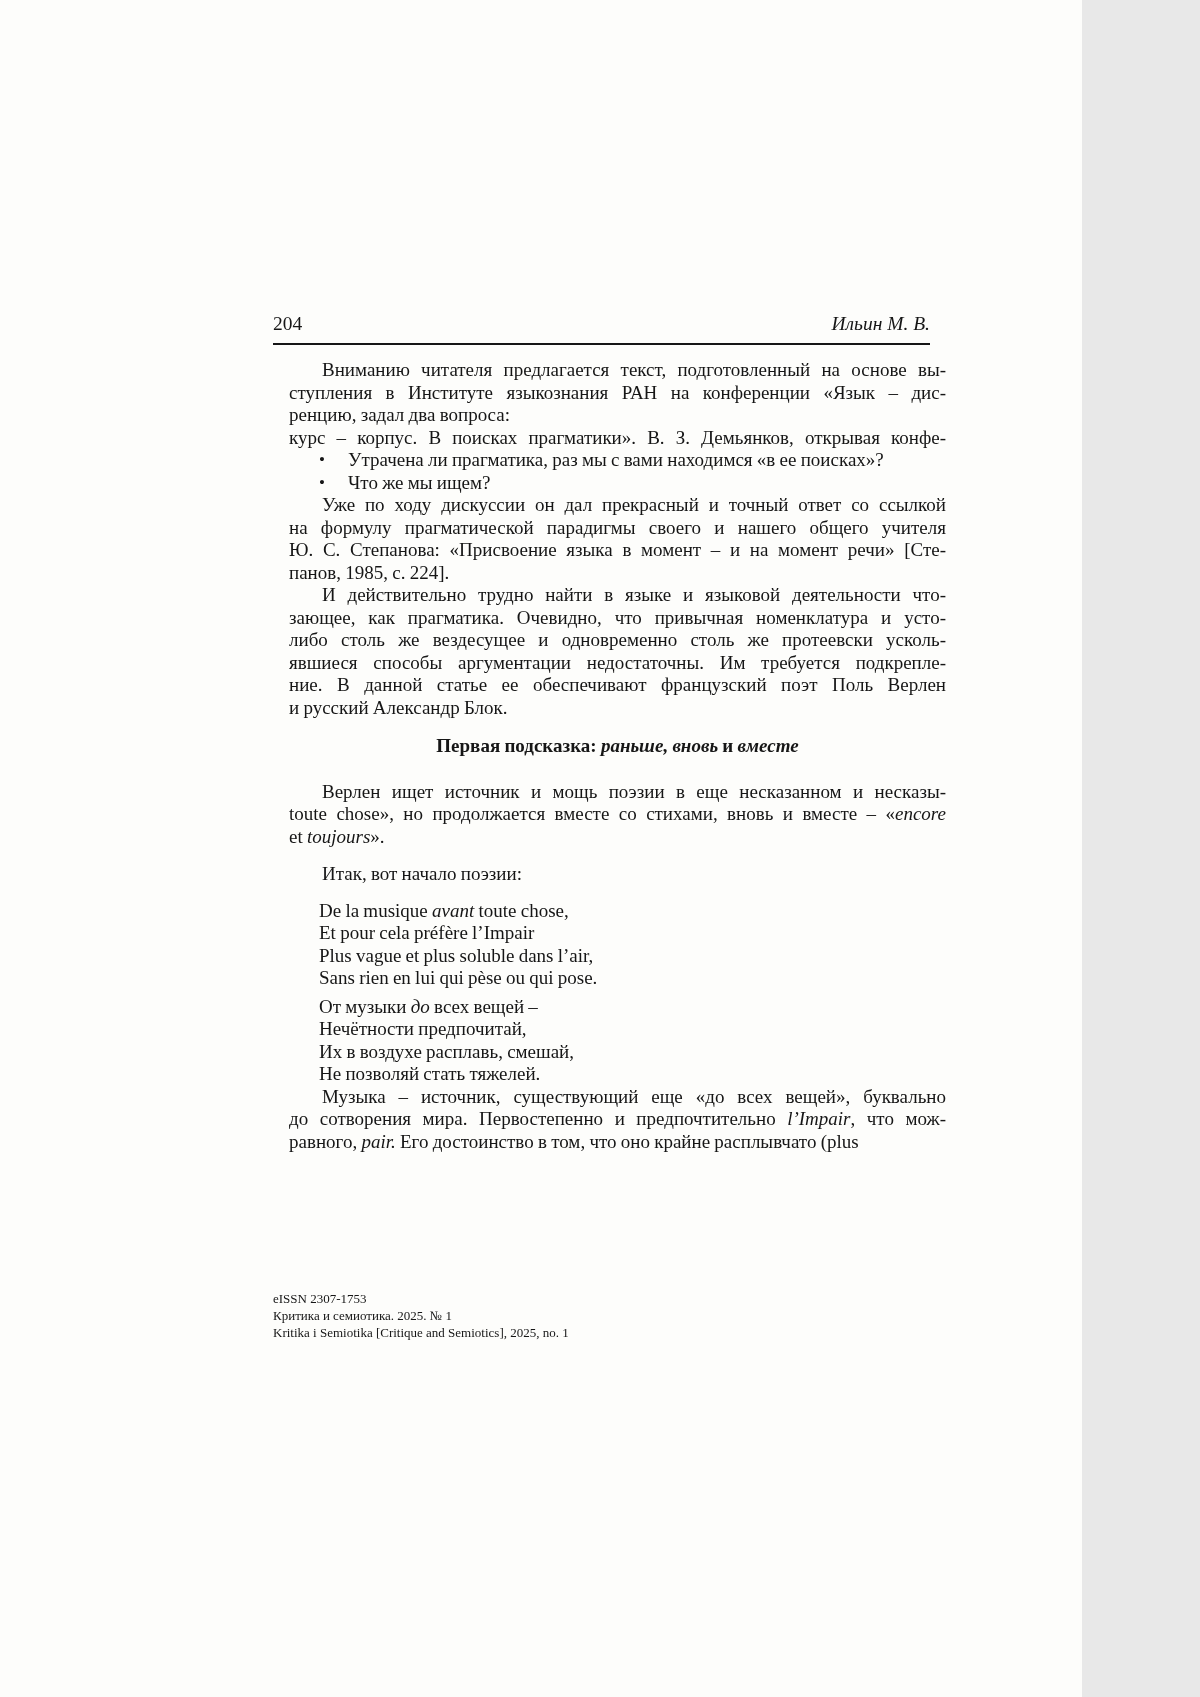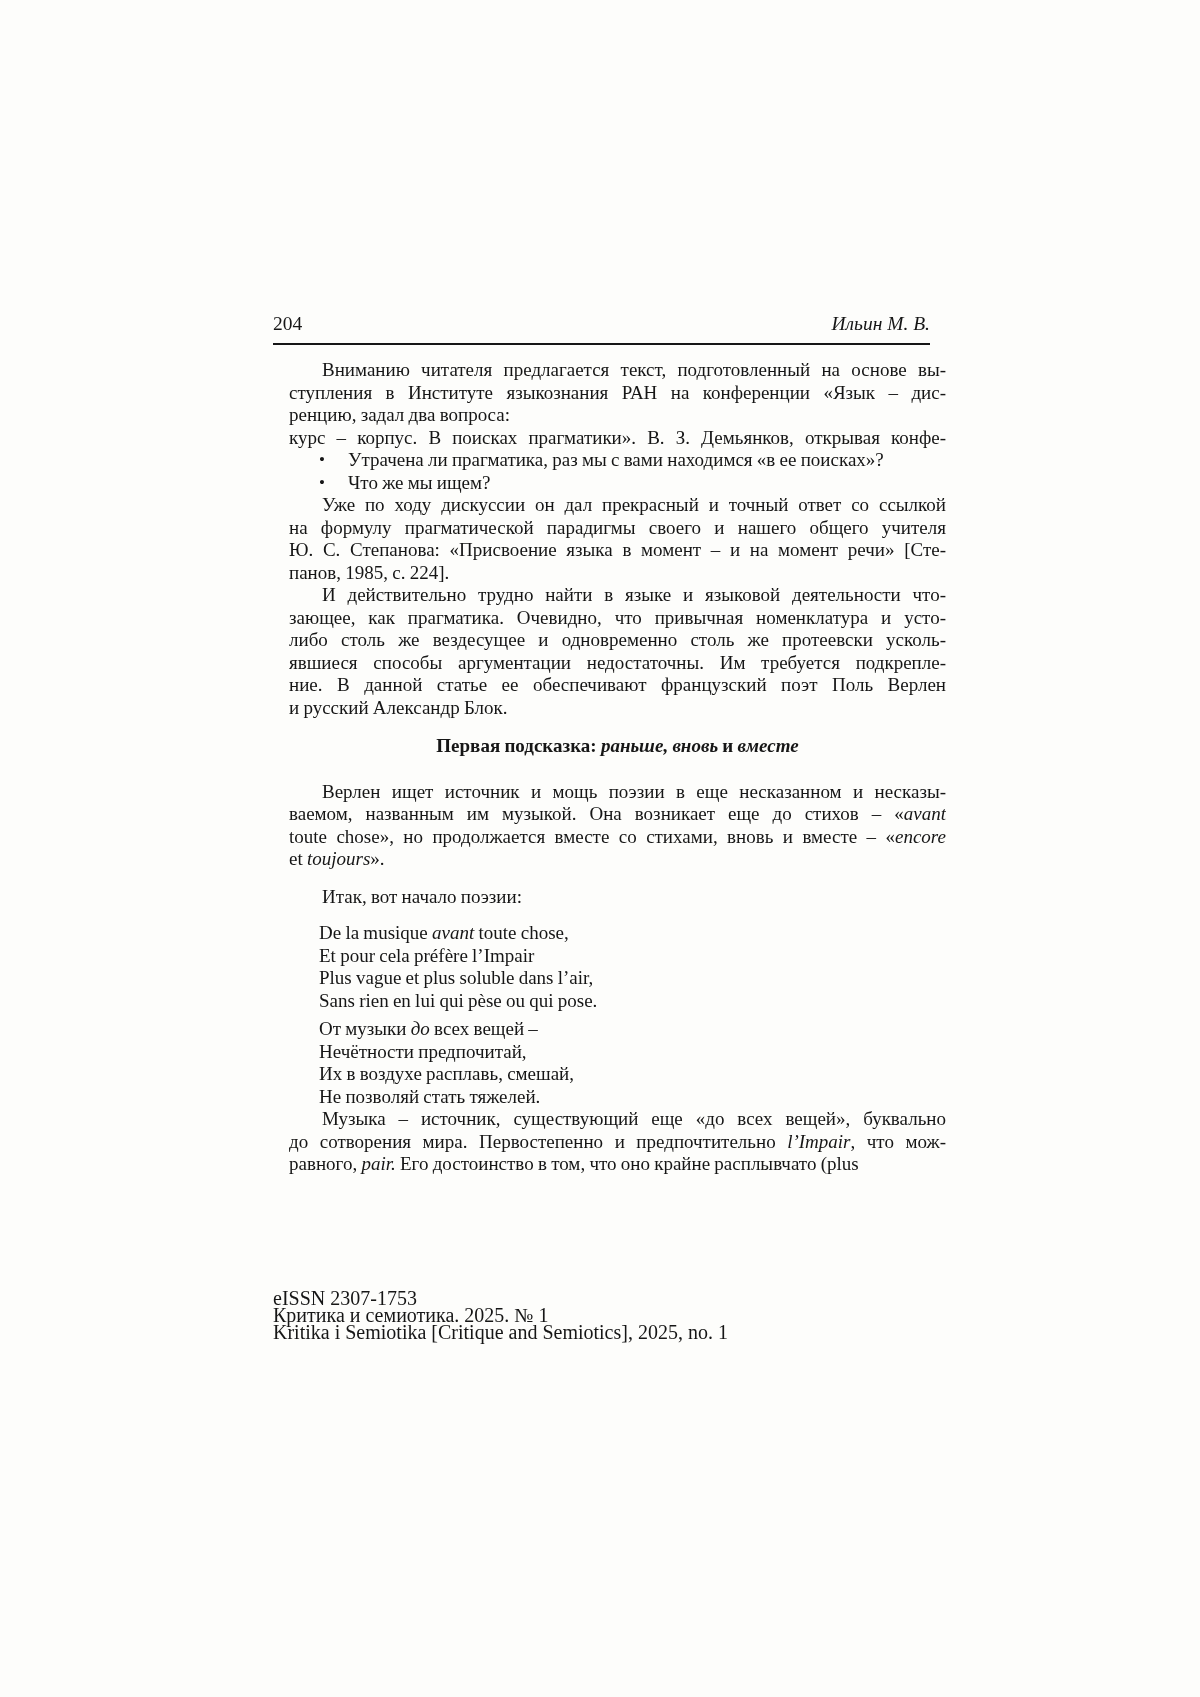--- a/index.html
+++ b/index.html
@@ -7,21 +7,21 @@
     --paper:#fdfdfb;
   }
   html,body{margin:0;padding:0;}
   body{
     width:1200px;height:1697px;
     background:#e8e8e8;
     font-family:"Liberation Serif","DejaVu Serif",serif;
   }
   .page{
     position:relative;
-    width:1200px;height:1697px;
+    width:1082px;height:1697px;
     background:var(--paper);
     color:var(--ink);
     overflow:hidden;
   }
   
   .running-header{
     position:absolute;
     left:273px;top:313px;width:657px;
     display:flex;justify-content:space-between;align-items:baseline;
     font-size:19.5px;line-height:22.5px;
@@ -56,21 +56,21 @@
   }
   .bullet-marker{
     position:absolute;left:30px;top:0;font-size:17px;
   }
   .verse .line{
     padding-left:30px;white-space:nowrap;
   }
   
   .journal-footer{
     position:absolute;left:273px;top:1290px;width:657px;
-    font-size:20px;line-height:17px;
+    font-size:13px;line-height:17px;
   }
 </style>
 </head>
 <body style="--ink: #161616; --paper: #fdfdfb;">
 
 <div class="page">
 
   <div class="running-header">
     <span class="pagenum">204</span>
     <span class="author">Ильин М. В.</span>
@@ -100,21 +100,20 @@
         <div class="line just"><span>либо столь же вездесущее и одновременно столь же протеевски усколь-</span></div>
         <div class="line just"><span>явшиеся способы аргументации недостаточны. Им требуется подкрепле-</span></div>
         <div class="line just"><span>ние. В данной статье ее обеспечивают французский поэт Поль Верлен</span></div>
         <div class="line"><span>и русский Александр Блок.</span></div>
       </div>
       <div class="heading" style="margin-top: 16px;">
         <div class="line"><span>Первая подсказка: </span><span class="it">раньше, вновь</span><span> и </span><span class="it">вместе</span></div>
       </div>
       <div class="paragraph" style="margin-top: 23px;">
         <div class="line just indent"><span>Верлен ищет источник и мощь поэзии в еще несказанном и несказы-</span></div>
-        <div class="line just"><span>ваемом, названным им музыкой. Она возникает еще до стихов – «</span><span class="it">avant</span></div>
         <div class="line just"><span>toute chose», но продолжается вместе со стихами, вновь и вместе – «</span><span class="it">encore</span></div>
         <div class="line"><span>et </span><span class="it">toujours</span><span>».</span></div>
       </div>
       <div class="paragraph" style="margin-top: 15px;">
         <div class="line indent"><span>Итак, вот начало поэзии:</span></div>
       </div>
       <div class="verse" style="margin-top: 14px;">
         <div class="line"><span>De la musique </span><span class="it">avant</span><span> toute chose,</span></div>
         <div class="line"><span>Et pour cela préfère l’Impair</span></div>
         <div class="line"><span>Plus vague et plus soluble dans l’air,</span></div>

